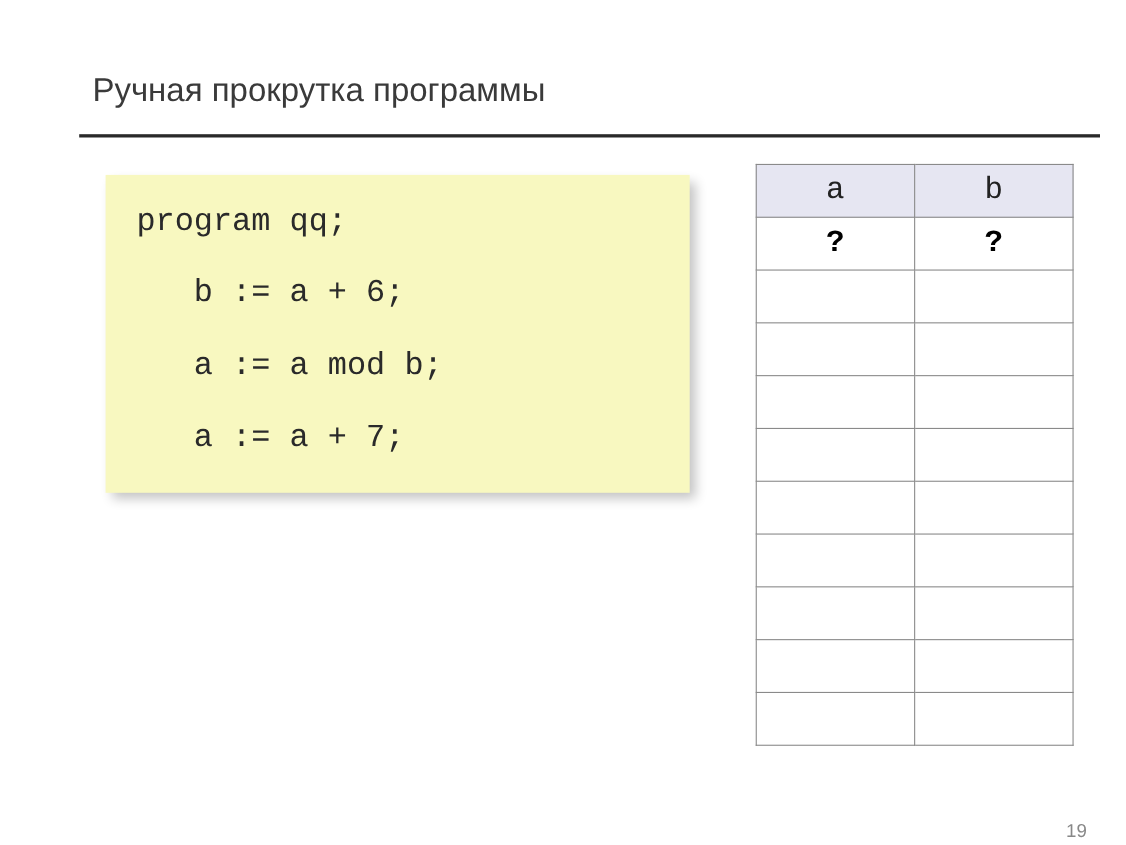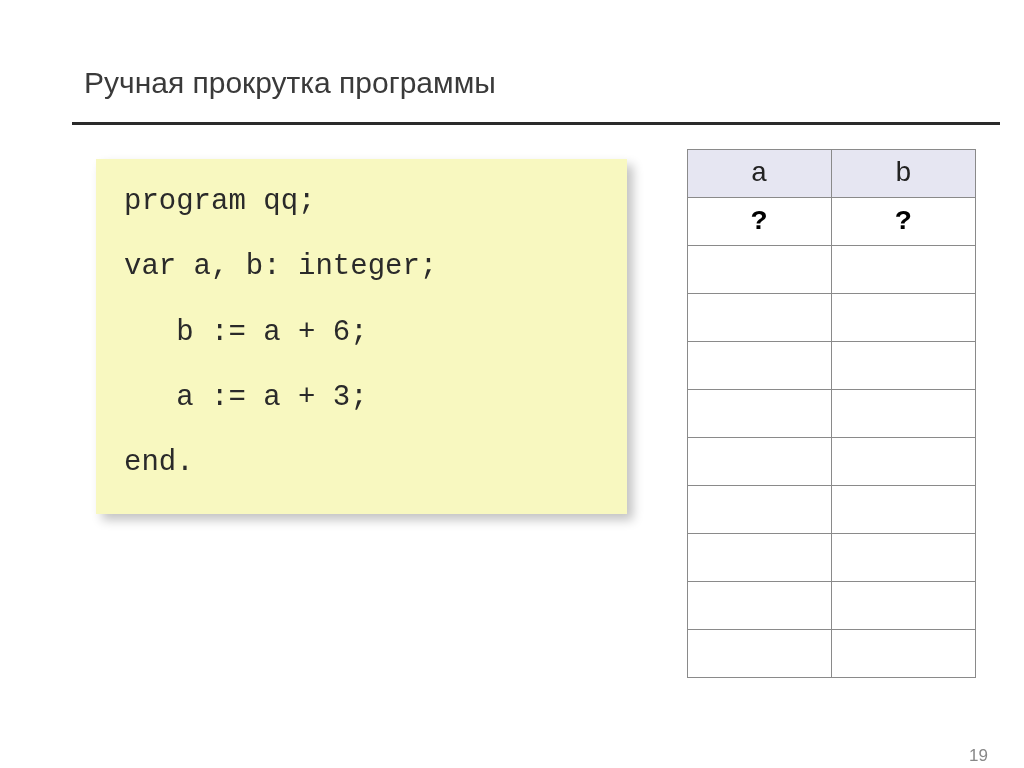--- a/index.html
+++ b/index.html
@@ -74,24 +74,23 @@
   </style>
 </head>
 <body>
 
 <div class="slide-title">Ручная прокрутка программы</div>
 <hr class="title-rule">
 
 <div class="content-area">
   <div class="code-block">
     <div class="code-line">program qq;</div>
-    <div class="code-line">var a, b: integer;</div>
     <div class="code-line">   b := a + 6;</div>
-    <div class="code-line">   a := a + 3;</div>
-    <div class="code-line">end.</div>
+    <div class="code-line">   a := a mod b;</div>
+    <div class="code-line">   a := a + 7;</div>
   </div>
 
   <table class="trace-table">
     <thead>
       <tr>
         <th>a</th>
         <th>b</th>
       </tr>
     </thead>
     <tbody>

